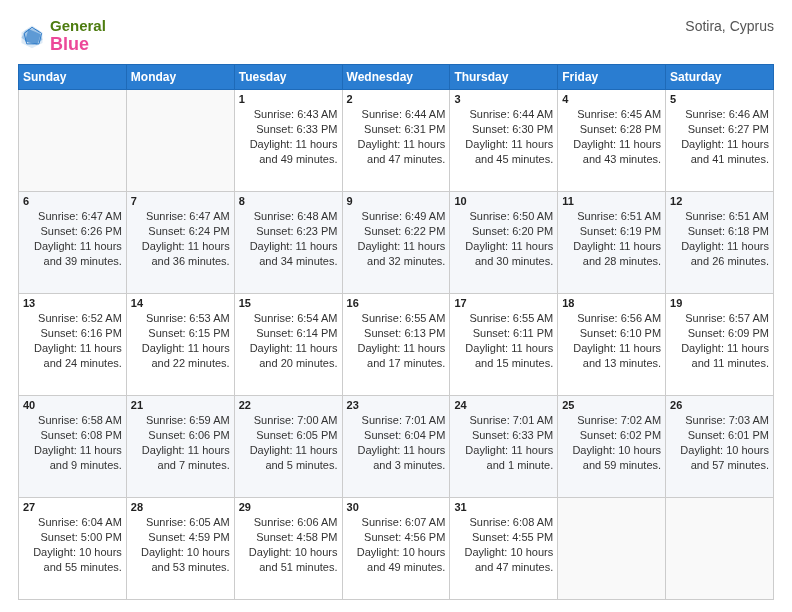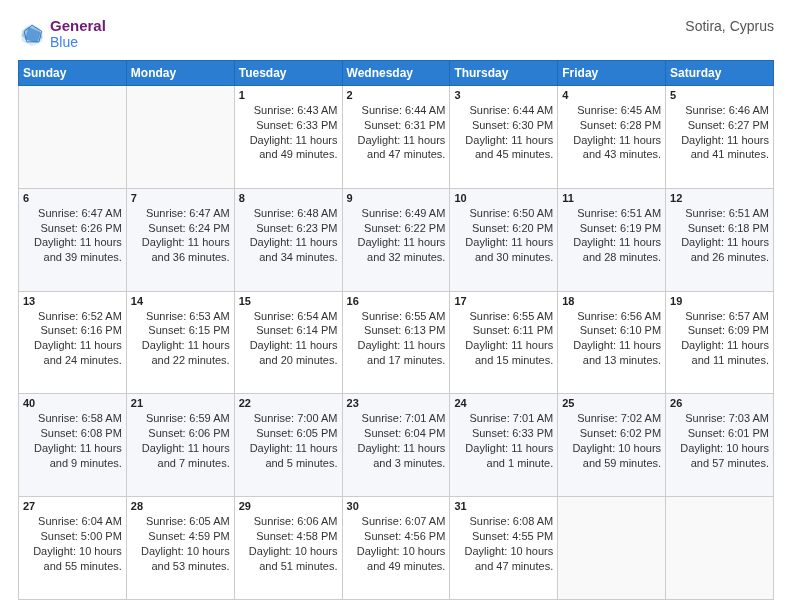--- a/index.html
+++ b/index.html
@@ -29,26 +29,26 @@
       gap: 4px;
     }
     .logo-text {
       display: flex;
       flex-direction: column;
       line-height: 1.1;
     }
     .logo-general {
       font-size: 15px;
       font-weight: bold;
-      color: #701a75;
+      color: #4d7c0f;
     }
     .logo-blue {
-      font-size: 14px;
-      font-weight: normal;
-      color: #3b82f6;
+      font-size: 18px;
+      font-weight: bold;
+      color: #ec4899;
     }
     .logo-icon {
       width: 28px;
       height: 28px;
     }
     .title-area {
       text-align: right;
     }
     .month-title {
       font-size: 32px;

